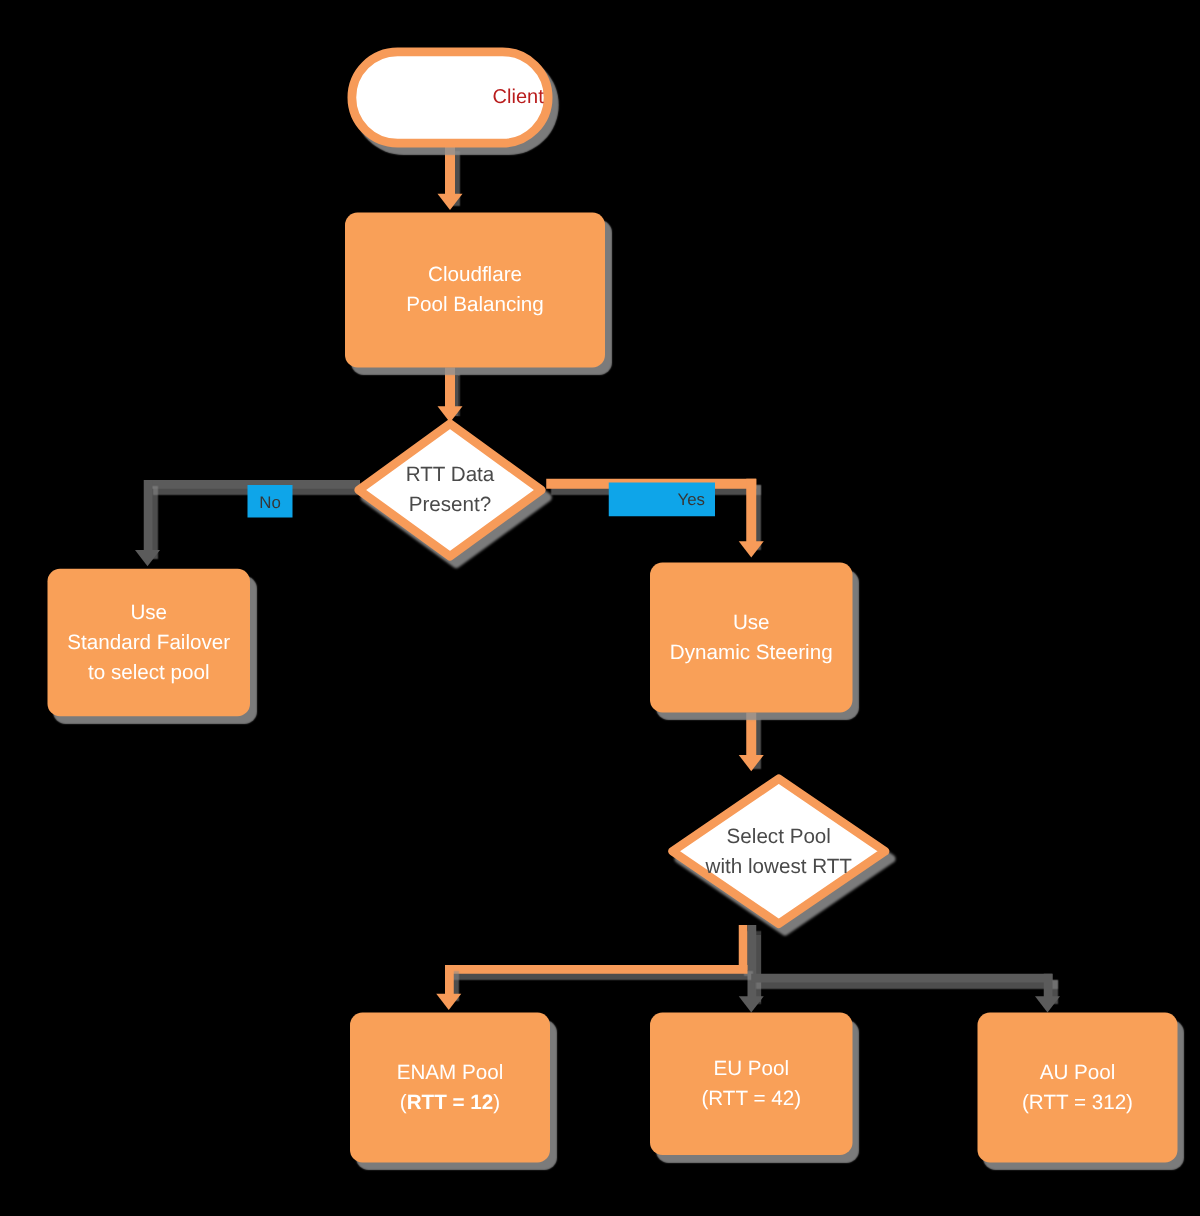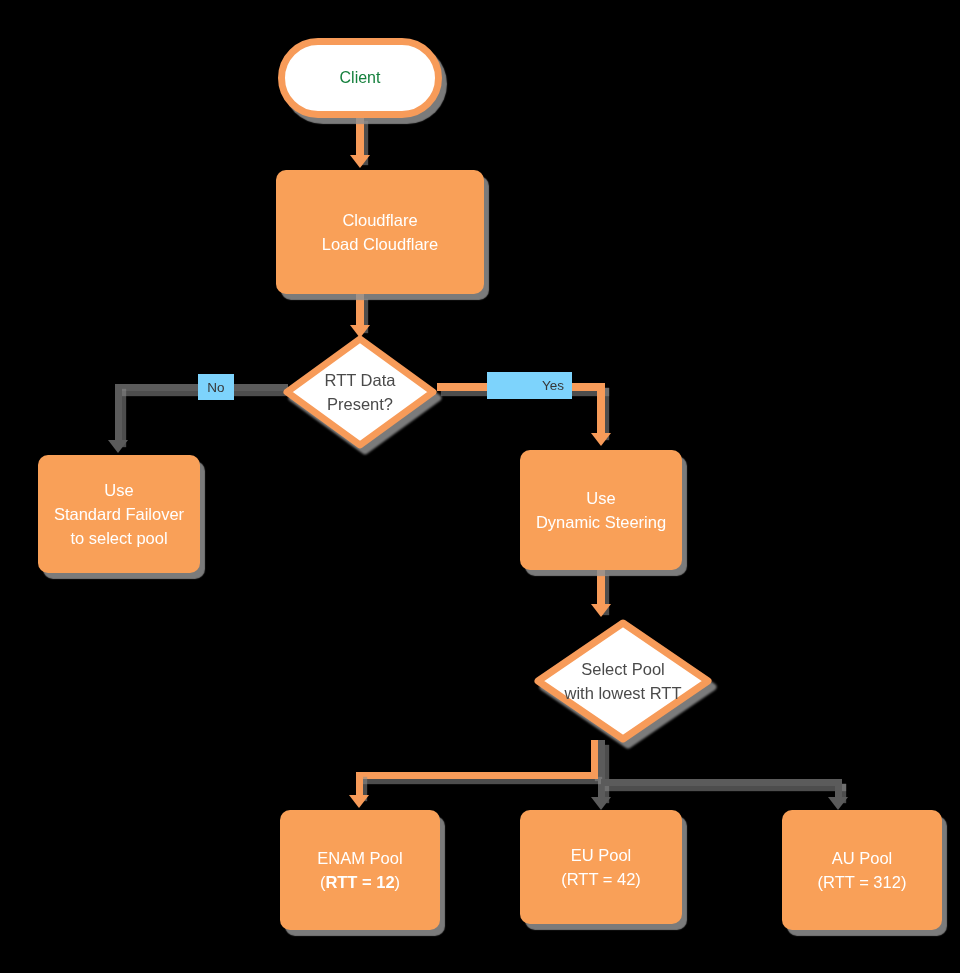--- a/index.html
+++ b/index.html
@@ -26,23 +26,24 @@
     border-radius: 10px;
     color: #FFFFFF;
     font-size: 16.5px;
     line-height: 24px;
     box-shadow: 5px 6px 1px rgba(145,145,145,0.85);
   }
   .pill {
     background: #FFFFFF;
     border: 7px solid #F79B59;
     border-radius: 44px;
-    color: #15803d;
+    color: #b91c1c;
     font-size: 16px;
     box-shadow: 5px 6px 1px rgba(145,145,145,0.85);
+    align-items: flex-end;
   }
   .diamond-wrap { position: absolute; filter: drop-shadow(5px 6px 1px rgba(145,145,145,0.85)); }
   .diamond-label {
     position: absolute;
     inset: 0;
     display: flex;
     flex-direction: column;
     align-items: center;
     justify-content: center;
     text-align: center;
@@ -58,26 +59,27 @@
     position: absolute;
     width: 0; height: 0;
     border-left: 10px solid transparent;
     border-right: 10px solid transparent;
   }
   .arrow-orange { border-top: 13px solid #F79B59; }
   .arrow-gray   { border-top: 13px solid #5B5B5B; }
   
   .edge-label {
     position: absolute;
-    background: #7dd3fc;
+    background: #0ea5e9;
     color: #373737;
     font-size: 13.5px;
     display: flex;
     align-items: center;
     justify-content: center;
+    margin-top: 14px;
   }
   .bold { font-weight: 700; }
 </style>
 </head>
 <body>
 
 <div id="canvas">
 
   <div class="edge edge-orange" style="left:356px; top:116px; width:8px; height:44px;"></div>
   <div class="arrow-down arrow-orange" style="left:350px; top:155px;"></div>
@@ -110,21 +112,21 @@
   <div class="edge edge-gray" style="left:601px; top:779px; width:241px; height:7px;"></div>
   <div class="edge edge-gray" style="left:835px; top:779px; width:7px; height:19px;"></div>
   <div class="arrow-down arrow-gray" style="left:828px; top:797px;"></div>
 
   <div class="node pill" style="left:278px; top:38px; width:164px; height:80px;">
     <span>Client</span>
   </div>
 
   <div class="node orange-box" style="left:276px; top:170px; width:208px; height:124px;">
     <span>Cloudflare</span>
-    <span>Load Cloudflare</span>
+    <span>Pool Balancing</span>
   </div>
 
   <div class="diamond-wrap" style="left:282px; top:334px; width:156px; height:116px;">
     <svg width="156" height="116" viewBox="0 0 156 116">
       <polygon points="78,5 151,58 78,111 5,58" fill="#FFFFFF" stroke="#F79B59" stroke-width="7" stroke-linejoin="round"></polygon>
     </svg>
     <div class="diamond-label">
       <span>RTT Data</span>
       <span>Present?</span>
     </div>

